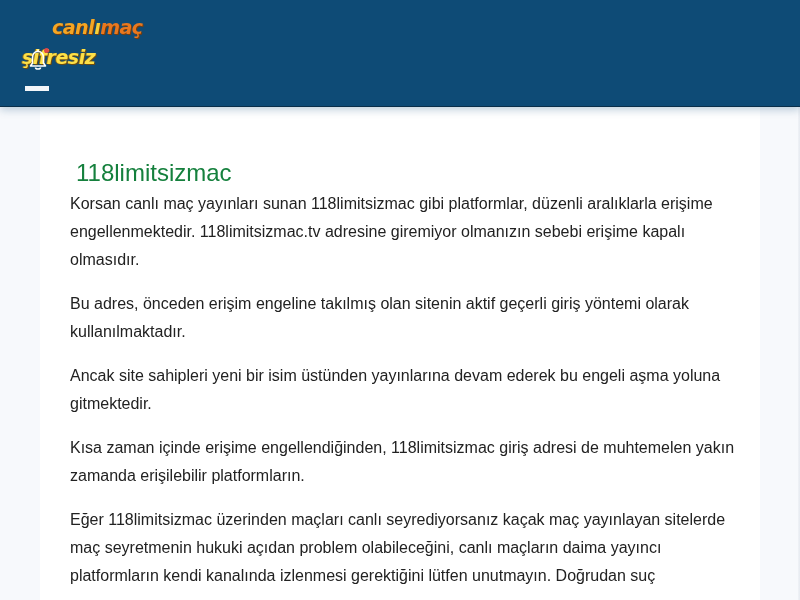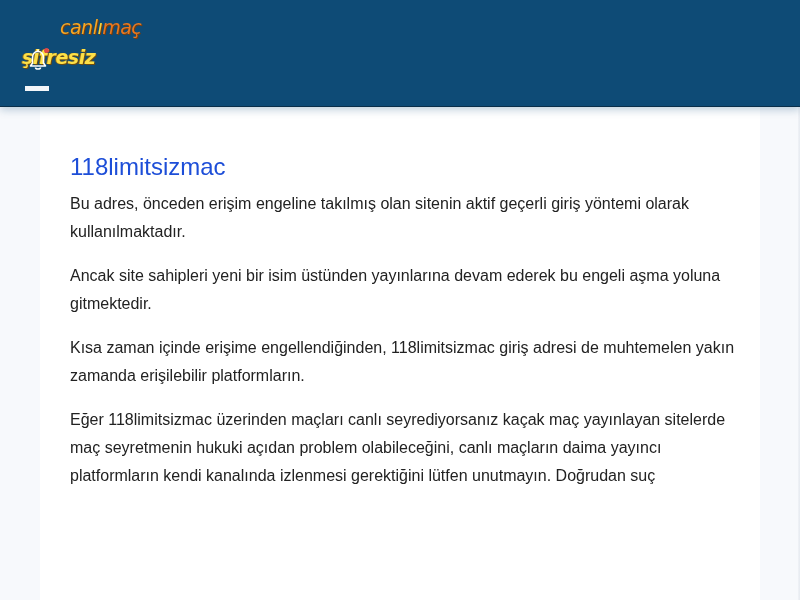--- a/index.html
+++ b/index.html
@@ -20,22 +20,22 @@
     position: absolute; left: 20px; top: 2px; width: 148px; height: 38px;
   }
   .logo .l1 {
     position: absolute; left: 2px; top: 0px;
     font-family: "DejaVu Sans", sans-serif; font-weight: bold; font-style: italic;
     font-size: 19px; color: #fde047; letter-spacing: -0.5px;
     text-shadow: 1px 1px 0 #6b4a12, -1px 0 0 #8a6a1c;
     margin-top: 44px;
   }
   .logo .l2 {
-    position: absolute; left: 40px; top: 14px;
-    font-family: "DejaVu Sans", sans-serif; font-weight: normal; font-style: italic;
+    position: absolute; left: 32px; top: 14px;
+    font-family: "DejaVu Sans", sans-serif; font-weight: bold; font-style: italic;
     font-size: 19px; letter-spacing: -0.5px;
     text-shadow: 1px 1px 0 #7a3c08;
   }
   .logo .l2 .a { color: #f5a623; }
   .logo .l2 .b { color: #f7d23b; }
   .logo .l2 .c { color: #e8781f; }
   .bell {
     position: absolute; left: 28px; top: 48px; width: 22px; height: 24px; cursor: pointer;
   }
   .bell .dot {
@@ -44,22 +44,22 @@
   }
   .menu-bar {
     position: absolute; left: 25px; top: 86px; width: 24px; height: 5px;
     background: #f3f6f9; cursor: pointer;
   }
   .content {
     position: absolute; left: 40px; top: 107px; width: 720px; height: 520px;
     background: #ffffff;
   }
   .title {
-    position: absolute; left: 30px; top: 46px; margin: 0;
-    font-size: 24px; font-weight: normal; color: #1d4ed8;
+    position: absolute; left: 30px; top: 46px; margin: 6px;
+    font-size: 24px; font-weight: normal; color: #15803d;
   }
   .body-text {
     position: absolute; left: 30px; top: 83px; width: 665px;
     font-size: 16px; line-height: 28px; color: #222222;
   }
   .body-text p { margin: 0 0 16px 0; }
   .edge {
     position: absolute; right: 0; top: 107px; width: 2px; height: 493px;
     background: linear-gradient(to right, #f0f3f7, #e6eaf0);
   }
@@ -83,20 +83,21 @@
     </span>
     <span class="dot"></span>
   </div>
 
   <div class="menu-bar"></div>
 </div>
 
 <div class="content">
   <h1 class="title">118limitsizmac</h1>
   <div class="body-text">
+    <p>Korsan canlı maç yayınları sunan 118limitsizmac gibi platformlar, düzenli aralıklarla erişime engellenmektedir. 118limitsizmac.tv adresine giremiyor olmanızın sebebi erişime kapalı olmasıdır.</p>
     <p>Bu adres, önceden erişim engeline takılmış olan sitenin aktif geçerli giriş yöntemi olarak kullanılmaktadır.</p>
     <p>Ancak site sahipleri yeni bir isim üstünden yayınlarına devam ederek bu engeli aşma yoluna gitmektedir.</p>
     <p>Kısa zaman içinde erişime engellendiğinden, 118limitsizmac giriş adresi de muhtemelen yakın zamanda erişilebilir platformların.</p>
     <p>Eğer 118limitsizmac üzerinden maçları canlı seyrediyorsanız kaçak maç yayınlayan sitelerde maç seyretmenin hukuki açıdan problem olabileceğini, canlı maçların daima yayıncı platformların kendi kanalında izlenmesi gerektiğini lütfen unutmayın. Doğrudan suç</p>
   </div>
 </div>
 
 <div class="edge"></div>
 
 </body></html>

